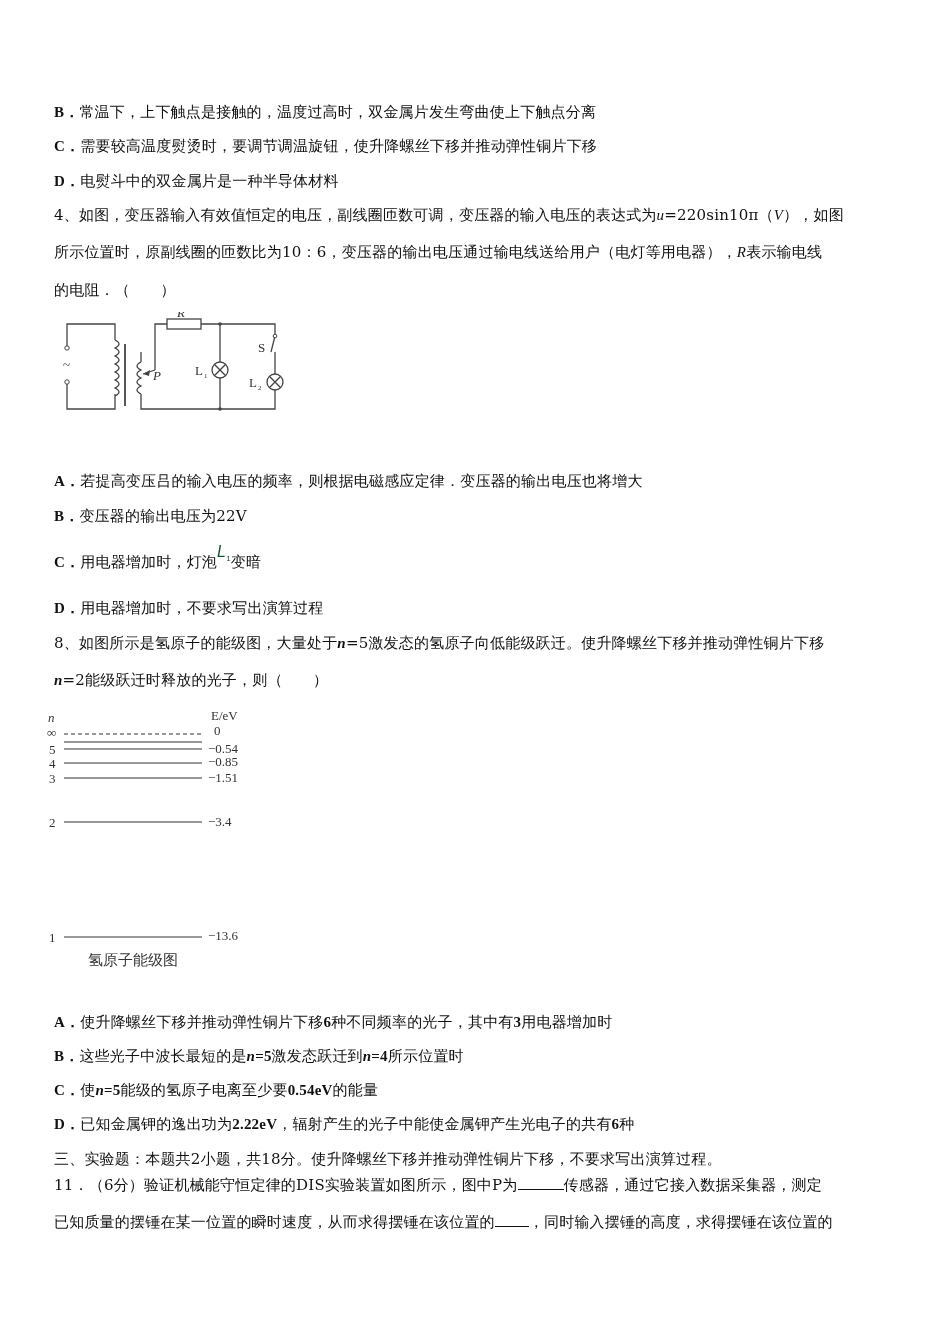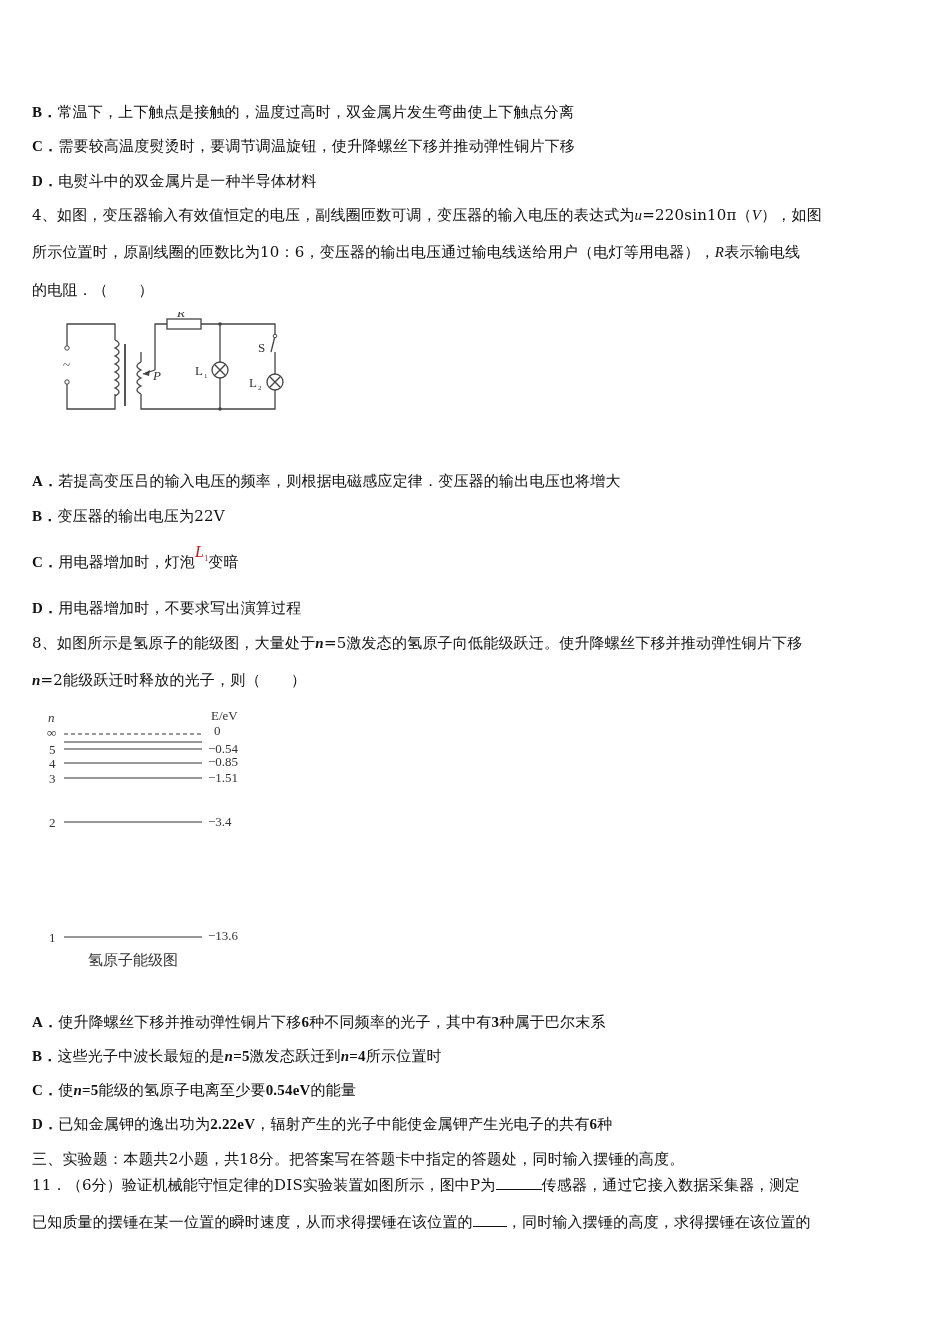--- a/index.html
+++ b/index.html
@@ -1,23 +1,23 @@
 <!DOCTYPE html>
 <html><head>
 <meta charset="utf-8">
 <style>
   html, body { margin: 0; padding: 0; background: #ffffff; }
   body { width: 950px; height: 1344px; position: relative; overflow: hidden;
          font-family: "DejaVu Serif", "Liberation Serif", serif; color: #111; }
-  .line { position: absolute; left: 32px; font-size: 15px; line-height: 20px; white-space: nowrap; letter-spacing: 0.2px; }
+  .line { position: absolute; left: 54px; font-size: 15px; line-height: 20px; white-space: nowrap; letter-spacing: 0.2px; }
   .opt-letter { font-weight: bold; font-family: "Liberation Serif", serif; }
   .it { font-style: italic; font-family: "Liberation Serif", serif; }
   .b { font-weight: bold; font-family: "Liberation Serif", serif; }
   .blank { display: inline-block; border-bottom: 1px solid #111; vertical-align: baseline; height: 14px; }
-  .sub-l1 { font-style: italic; font-family: Liberation Serif, serif; color: #b91c1c; font-size: 16px; position: relative; top: -10px; }
+  .sub-l1 { font-style: italic; font-family: Liberation Sans, sans-serif; color: #14532d; font-size: 16px; position: relative; top: -10px; }
   .sub-l1 sub { font-size: 8px; font-style: normal; }
   svg text { font-family: "Liberation Serif", serif; }
 </style>
 </head>
 <body>
 
 <div class="line" style="top:102px">
   <span class="opt-letter">B．</span><span>常温下，上下触点是接触的，温度过高时，双金属片发生弯曲使上下触点分离</span>
 </div>
 <div class="line" style="top:136px">
@@ -132,32 +132,32 @@
     <line x1="20" y1="34" x2="158" y2="34"></line>
     <line x1="20" y1="41" x2="158" y2="41"></line>
     <line x1="20" y1="55" x2="158" y2="55"></line>
     <line x1="20" y1="70" x2="158" y2="70"></line>
     <line x1="20" y1="114" x2="158" y2="114"></line>
     <line x1="20" y1="229" x2="158" y2="229"></line>
   </g>
 </svg>
 
 <div class="line" style="top:1012px">
-  <span class="opt-letter">A．</span><span>使升降螺丝下移并推动弹性铜片下移</span><span class="b">6</span><span>种不同频率的光子，其中有</span><span class="b">3</span><span>种属于巴尔末系</span>
+  <span class="opt-letter">A．</span><span>使升降螺丝下移并推动弹性铜片下移</span><span class="b">6</span><span>种不同频率的光子，其中有</span><span class="b">3</span><span>用电器增加时</span>
 </div>
 <div class="line" style="top:1046px">
   <span class="opt-letter">B．</span><span>这些光子中波长最短的是</span><span class="it b">n</span><span class="b">=5</span><span>激发态跃迁到</span><span class="it b">n</span><span class="b">=4</span><span>所示位置时</span>
 </div>
 <div class="line" style="top:1080px">
   <span class="opt-letter">C．</span><span>使</span><span class="it b">n</span><span class="b">=5</span><span>能级的氢原子电离至少要</span><span class="b">0.54eV</span><span>的能量</span>
 </div>
 <div class="line" style="top:1114px">
   <span class="opt-letter">D．</span><span>已知金属钾的逸出功为</span><span class="b">2.22eV</span><span>，辐射产生的光子中能使金属钾产生光电子的共有</span><span class="b">6</span><span>种</span>
 </div>
 
-<div class="line" style="top:1149px">三、实验题：本题共2小题，共18分。把答案写在答题卡中指定的答题处，同时输入摆锤的高度。</div>
+<div class="line" style="top:1149px">三、实验题：本题共2小题，共18分。使升降螺丝下移并推动弹性铜片下移，不要求写出演算过程。</div>
 
 <div class="line" style="top:1175px">
   <span>11．（6分）验证机械能守恒定律的DIS实验装置如图所示，图中P为</span><span class="blank" style="width:46px"></span><span>传感器，通过它接入数据采集器，测定</span>
 </div>
 <div class="line" style="top:1212px">
   <span>已知质量的摆锤在某一位置的瞬时速度，从而求得摆锤在该位置的</span><span class="blank" style="width:34px"></span><span>，同时输入摆锤的高度，求得摆锤在该位置的</span>
 </div>
 
 </body></html>

